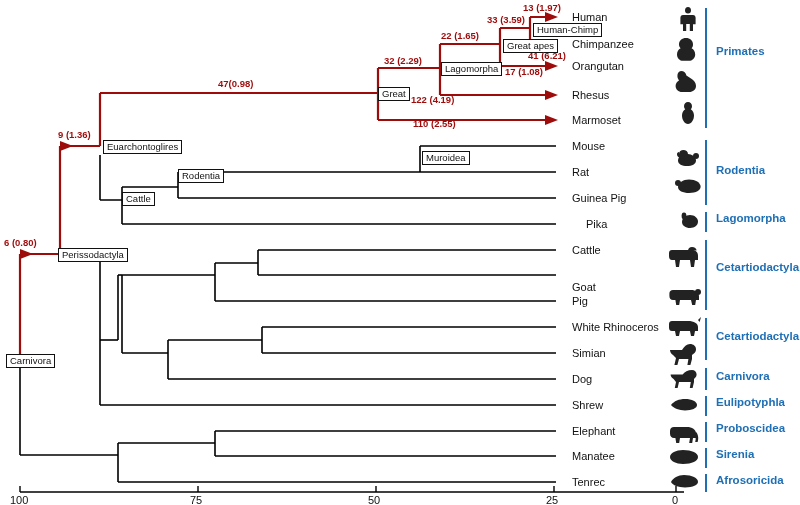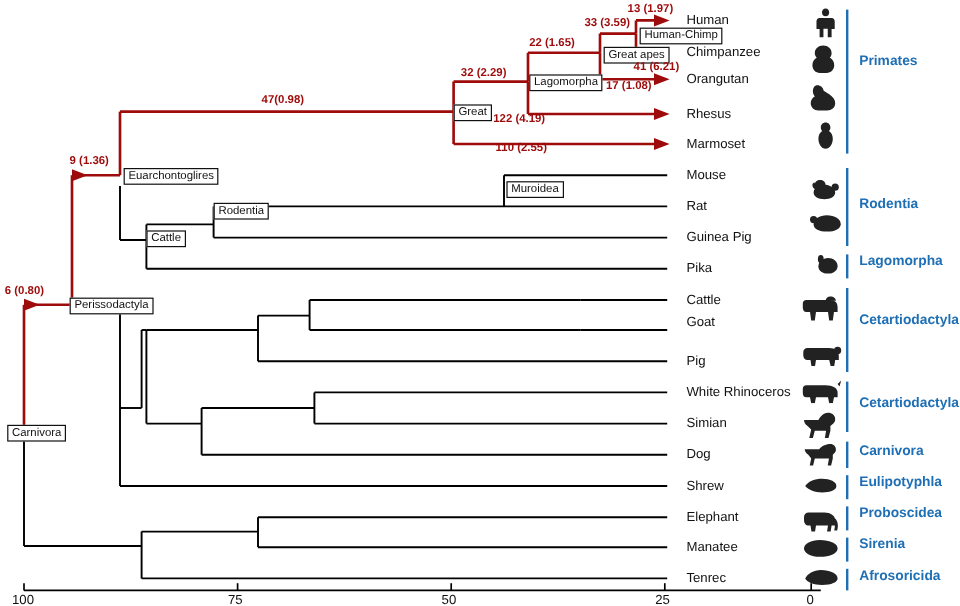--- a/index.html
+++ b/index.html
@@ -105,23 +105,23 @@
   </svg>
 
   <div class="taxon" style="left:562px;top:11px">Human</div>
   <div class="taxon" style="left:562px;top:38px">Chimpanzee</div>
   <div class="taxon" style="left:562px;top:60px">Orangutan</div>
   <div class="taxon" style="left:562px;top:89px">Rhesus</div>
   <div class="taxon" style="left:562px;top:114px">Marmoset</div>
   <div class="taxon" style="left:562px;top:140px">Mouse</div>
   <div class="taxon" style="left:562px;top:166px">Rat</div>
   <div class="taxon" style="left:562px;top:192px">Guinea Pig</div>
-  <div class="taxon" style="left:562px;top:218px">Pika</div>
+  <div class="taxon" style="left:576px;top:218px">Pika</div>
   <div class="taxon" style="left:562px;top:244px">Cattle</div>
-  <div class="taxon" style="left:562px;top:263px">Goat</div>
+  <div class="taxon" style="left:562px;top:281px">Goat</div>
   <div class="taxon" style="left:562px;top:295px">Pig</div>
   <div class="taxon" style="left:562px;top:321px">White Rhinoceros</div>
   <div class="taxon" style="left:562px;top:347px">Simian</div>
   <div class="taxon" style="left:562px;top:373px">Dog</div>
   <div class="taxon" style="left:562px;top:399px">Shrew</div>
   <div class="taxon" style="left:562px;top:425px">Elephant</div>
   <div class="taxon" style="left:562px;top:450px">Manatee</div>
   <div class="taxon" style="left:562px;top:476px">Tenrec</div>
 
   <div class="node-label" style="left:533px;top:23px">Human-Chimp</div>

